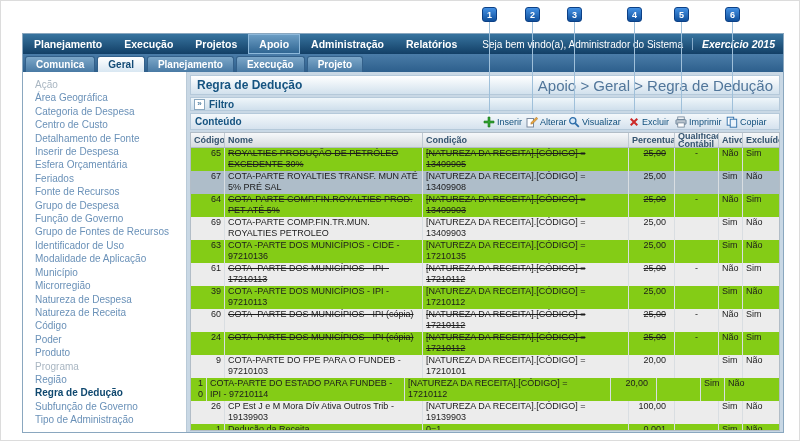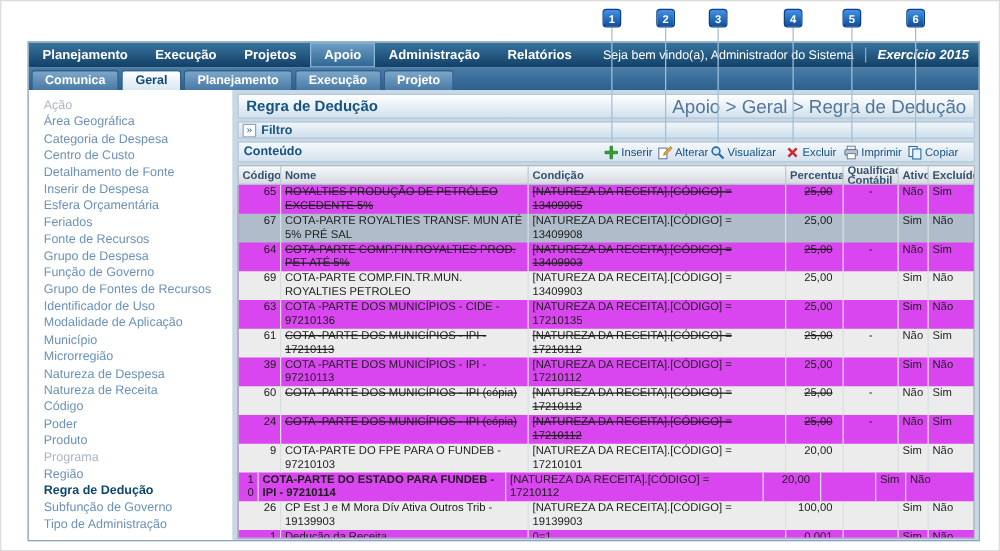--- a/index.html
+++ b/index.html
@@ -43,21 +43,21 @@
   .contentbar{margin-top:2px;height:17px;background:linear-gradient(#f4f8fb,#d5e2ee);border:1px solid #b5c9da;position:relative;display:flex;align-items:center;padding:0 4px}
   .section-label{font-size:10px;font-weight:bold;color:#155380}
   .tbtn{position:absolute;top:1px;height:14px;display:flex;align-items:center;gap:2px;font-size:9px;color:#12507d;cursor:pointer;white-space:nowrap}
   .tbtn .ticon{width:12px;height:12px;display:inline-flex}
 
   
   .grid{margin-top:2px}
   .thead{display:flex;height:16px;background:linear-gradient(#f6f8fa,#d6dbdf);border:1px solid #b2bdc7;font-size:9px;font-weight:bold;color:#33536f}
   .th{border-right:1px solid #bfc9d2;display:flex;align-items:center;padding:0 3px;line-height:8px;overflow:hidden;cursor:pointer}
   .th:last-child{border-right:none}
-  .tbody{border:1px solid #b2bdc7;border-top:none;background:#d946ef;overflow:hidden;height:283px}
+  .tbody{border:1px solid #b2bdc7;border-top:none;background:#84cc16;overflow:hidden;height:283px}
   .tr{display:flex;align-items:stretch;font-size:9px;line-height:11px;color:#1c1c1c;cursor:pointer}
   .tr.odd{background:#ececec}
   .tr.sel{background:#aebdc9}
   .td{padding:0 3px 1px;border-right:1px solid #d9dee2;overflow:hidden;word-wrap:break-word}
   .td:last-child{border-right:none}
   .td.num{text-align:right}
   .td.pct{text-align:right;padding-right:8px}
   .td.ctr{text-align:center}
   .td.lt{text-decoration:line-through}
 
@@ -200,21 +200,21 @@
           <div class="th" style="width: 198px;">Nome</div>
           <div class="th" style="width: 206px;">Condição</div>
           <div class="th" style="width: 46px;">Percentual</div>
           <div class="th" style="width: 44px;">Qualificador Contábil</div>
           <div class="th" style="width: 24px;">Ativo</div>
           <div class="th" style="width: 36px;">Excluído</div>
         </div>
       <div class="tbody">
           <div class="tr strike">
             <div class="td num" style="width: 34px;">65</div>
-            <div class="td lt" style="width: 198px;">ROYALTIES PRODUÇÃO DE PETRÓLEO EXCEDENTE 5%</div>
+            <div class="td lt" style="width: 198px;">ROYALTIES PRODUÇÃO DE PETRÓLEO EXCEDENTE 30%</div>
             <div class="td lt" style="width: 206px;">[NATUREZA DA RECEITA].[CÓDIGO] = 13409905</div>
             <div class="td pct lt" style="width: 46px;">25,00</div>
             <div class="td ctr" style="width: 44px;">-</div>
             <div class="td" style="width: 24px;">Não</div>
             <div class="td" style="width: 36px;">Sim</div>
           </div>
           <div class="tr sel">
             <div class="td num" style="width: 34px;">67</div>
             <div class="td" style="width: 198px;">COTA-PARTE ROYALTIES TRANSF. MUN ATÉ 5% PRÉ SAL</div>
             <div class="td" style="width: 206px;">[NATUREZA DA RECEITA].[CÓDIGO] = 13409908</div>
@@ -290,21 +290,21 @@
             <div class="td num" style="width: 34px;">9</div>
             <div class="td" style="width: 198px;">COTA-PARTE DO FPE PARA O FUNDEB - 97210103</div>
             <div class="td" style="width: 206px;">[NATUREZA DA RECEITA].[CÓDIGO] = 17210101</div>
             <div class="td pct" style="width: 46px;">20,00</div>
             <div class="td ctr" style="width: 44px;"></div>
             <div class="td" style="width: 24px;">Sim</div>
             <div class="td" style="width: 36px;">Não</div>
           </div>
           <div class="tr">
             <div class="td num" style="width: 16px;">10</div>
-            <div class="td" style="width: 198px; font-weight: bold;">COTA-PARTE DO ESTADO PARA FUNDEB - IPI - 97210114</div>
+            <div class="td" style="width: 198px;">COTA-PARTE DO ESTADO PARA FUNDEB - IPI - 97210114</div>
             <div class="td" style="width: 206px;">[NATUREZA DA RECEITA].[CÓDIGO] = 17210112</div>
             <div class="td pct" style="width: 46px;">20,00</div>
             <div class="td ctr" style="width: 44px;"></div>
             <div class="td" style="width: 24px;">Sim</div>
             <div class="td" style="width: 36px;">Não</div>
           </div>
           <div class="tr odd">
             <div class="td num" style="width: 34px;">26</div>
             <div class="td" style="width: 198px;">CP Est J e M Mora Dív Ativa Outros Trib - 19139903</div>
             <div class="td" style="width: 206px;">[NATUREZA DA RECEITA].[CÓDIGO] = 19139903</div>

